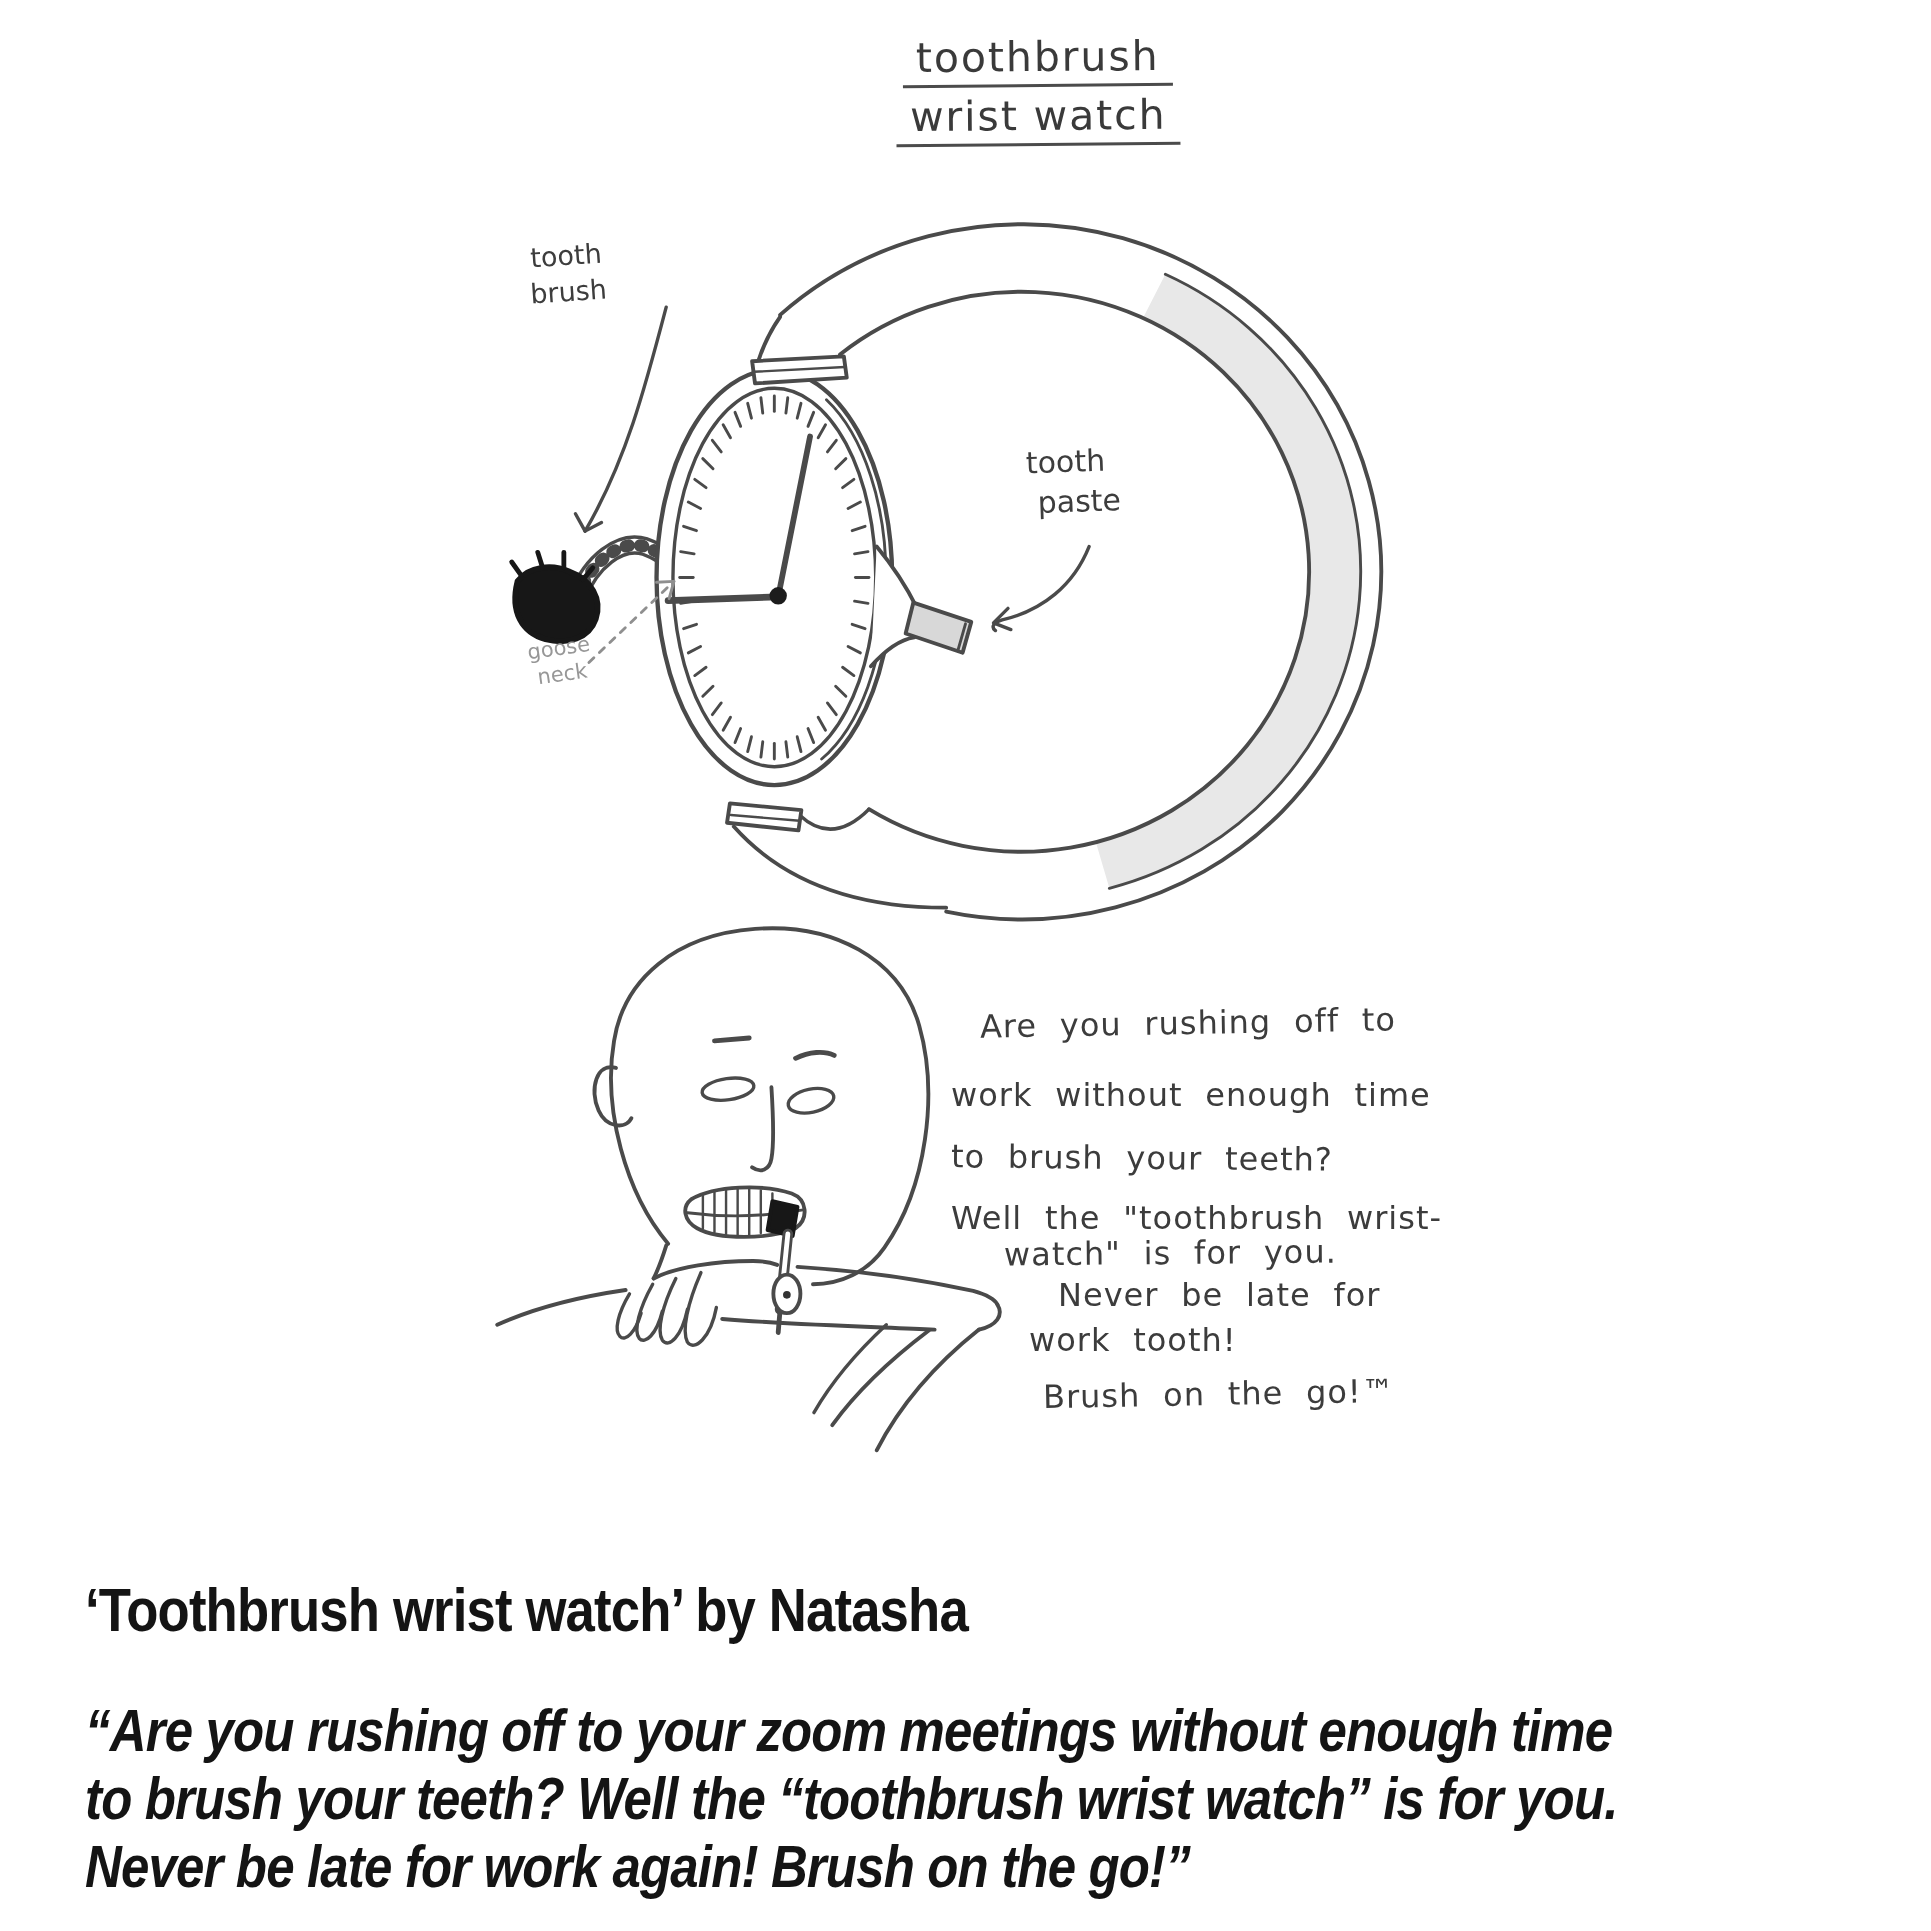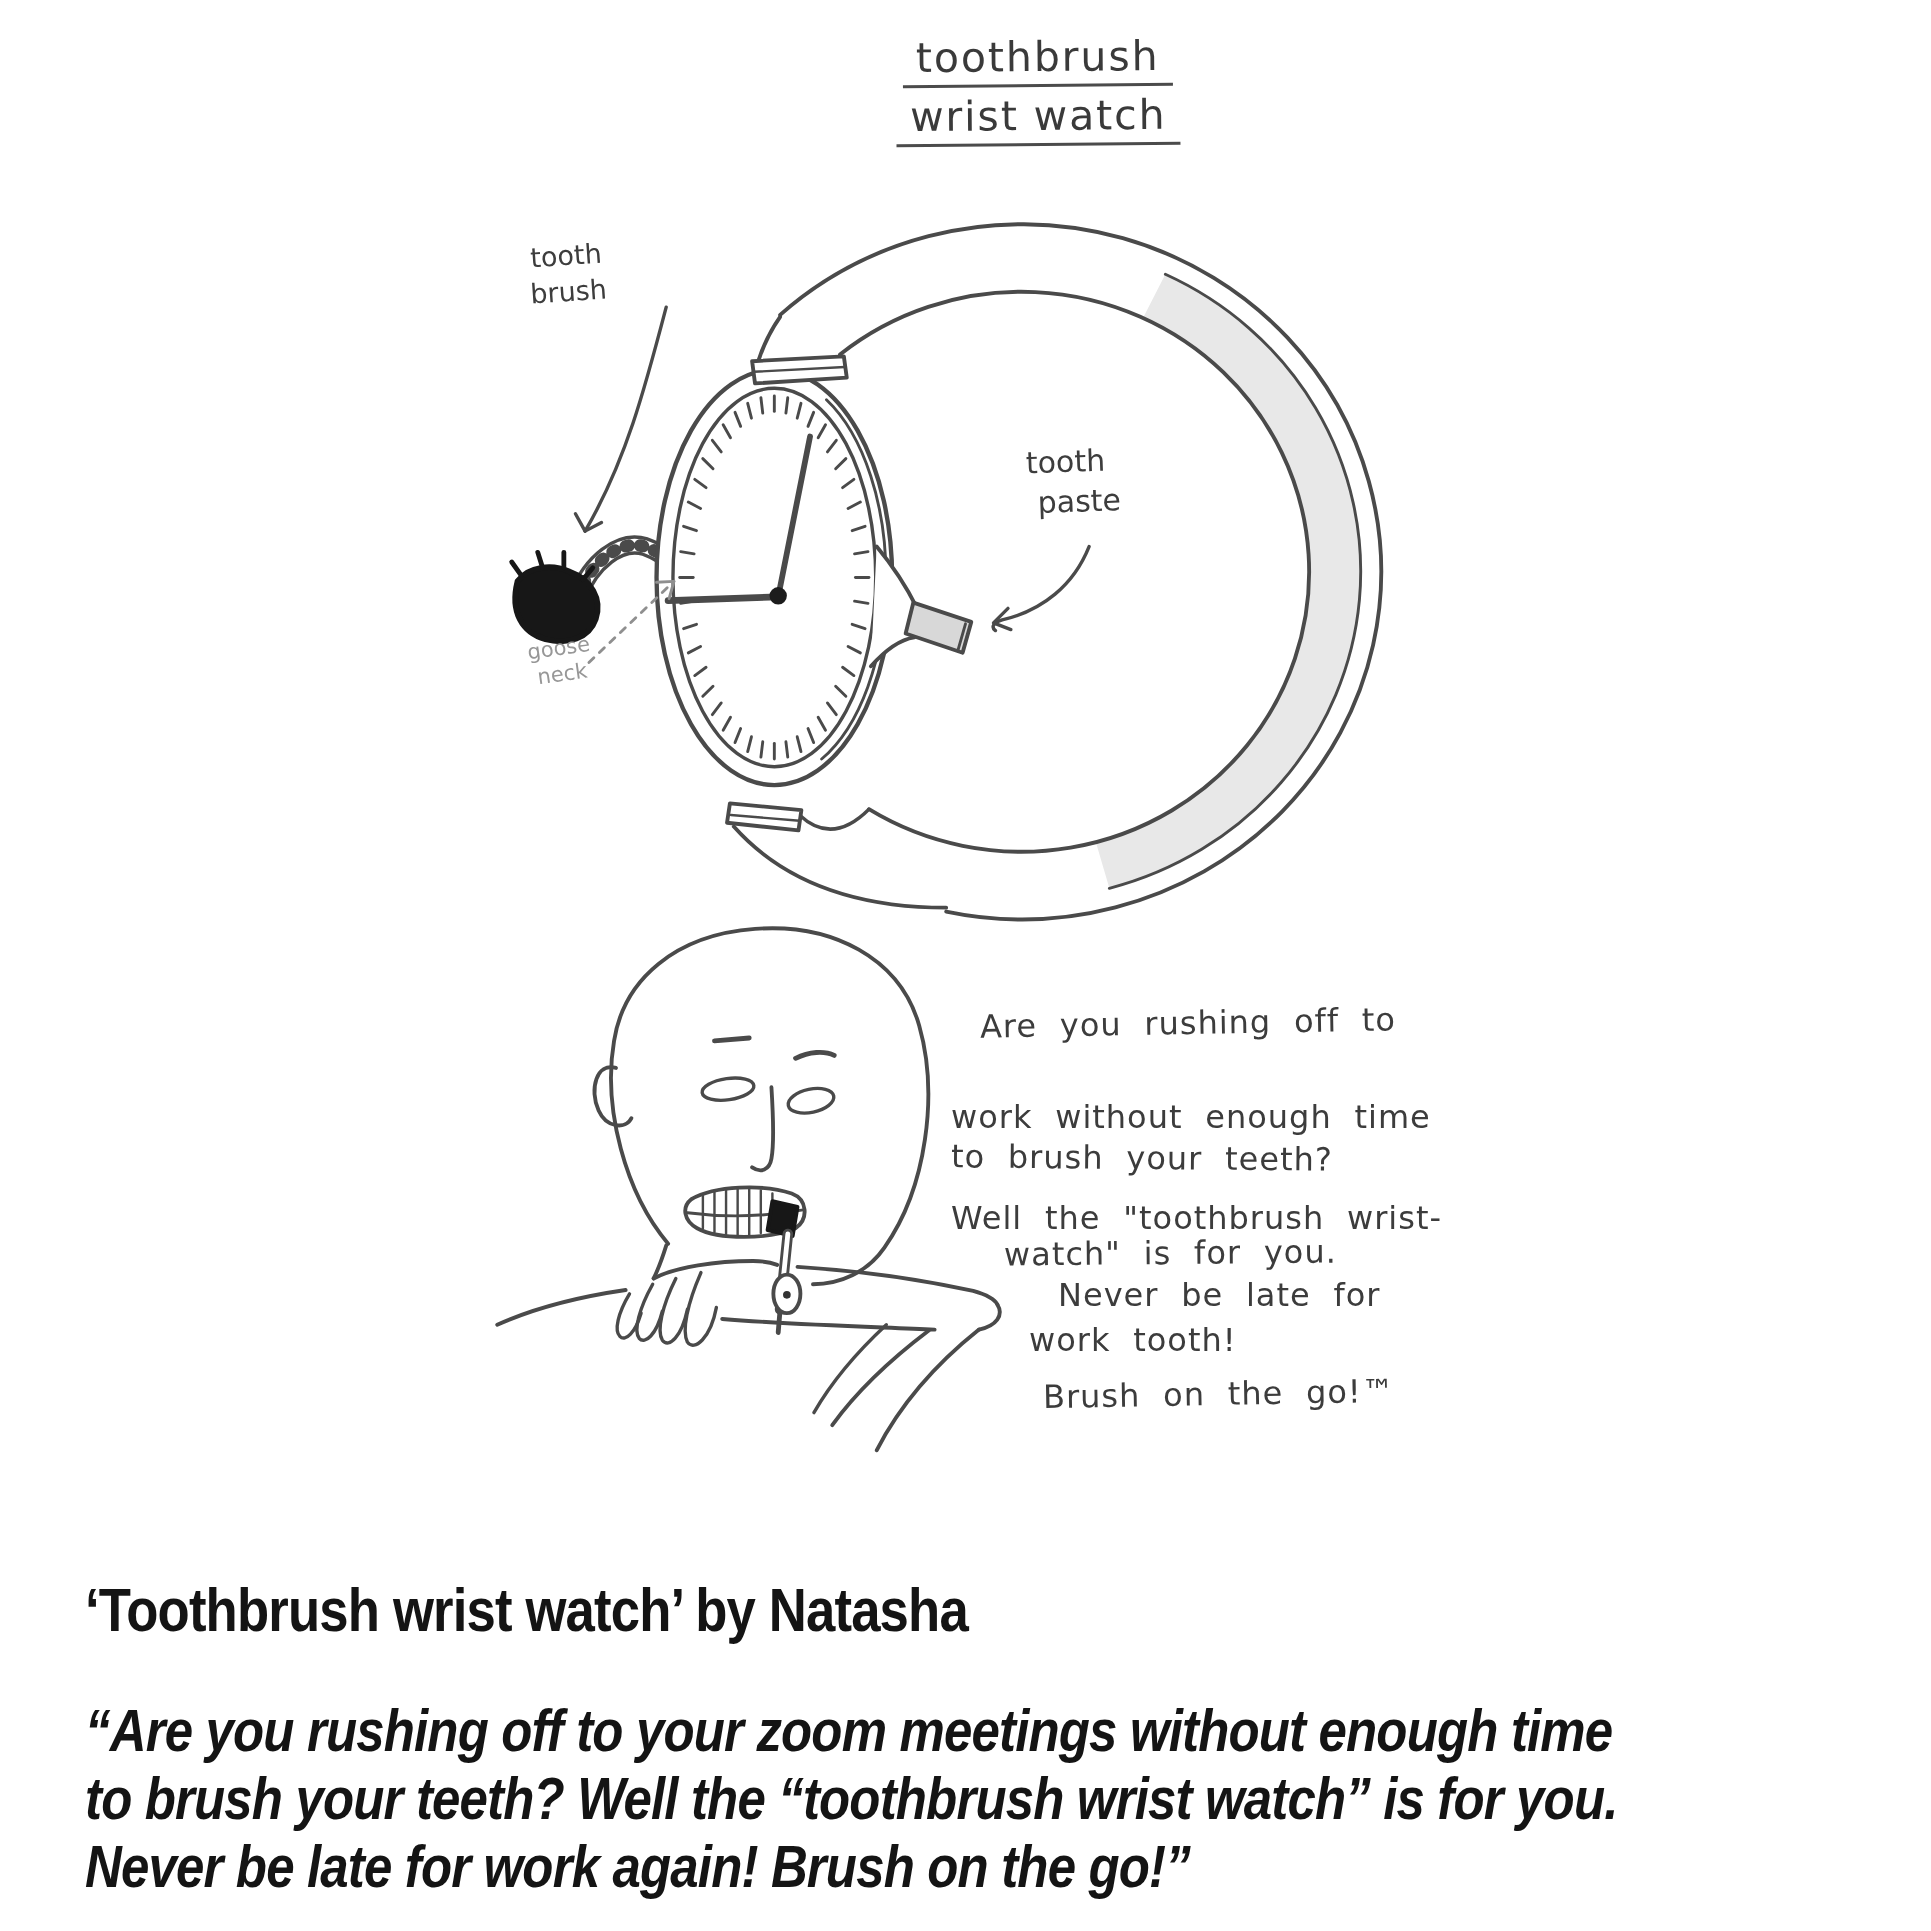--- a/index.html
+++ b/index.html
@@ -232,21 +232,21 @@
   <div>goose</div>
   <div>neck</div>
 </div>
 
 <div class="abs hand part-label label-toothpaste">
   <div>tooth</div>
   <div style="padding-left:25px">paste</div>
 </div>
 
 <div class="abs hand pitch-line" style="left:980px;top:1004px;transform:rotate(-1deg)">Are you rushing off to</div>
-<div class="abs hand pitch-line" style="left:951px;top:1098px">work without enough time</div>
+<div class="abs hand pitch-line" style="left:951px;top:1076px">work without enough time</div>
 <div class="abs hand pitch-line" style="left:951px;top:1139px;transform:rotate(0.5deg)">to brush your teeth?</div>
 <div class="abs hand pitch-line" style="left:951px;top:1199px">Well the "toothbrush wrist-</div>
 <div class="abs hand pitch-line" style="left:1004px;top:1234px;transform:rotate(-0.5deg)">watch" is for you.</div>
 <div class="abs hand pitch-line" style="left:1058px;top:1276px">Never be late for</div>
 <div class="abs hand pitch-line" style="left:1029px;top:1321px">work tooth!</div>
 <div class="abs hand pitch-line" style="left:1043px;top:1375px;transform:rotate(-1deg)">Brush on the go!™</div>
 
 <div class="abs caption-title">‘Toothbrush wrist watch’ by Natasha</div>
 
 <div class="abs caption-quote">

